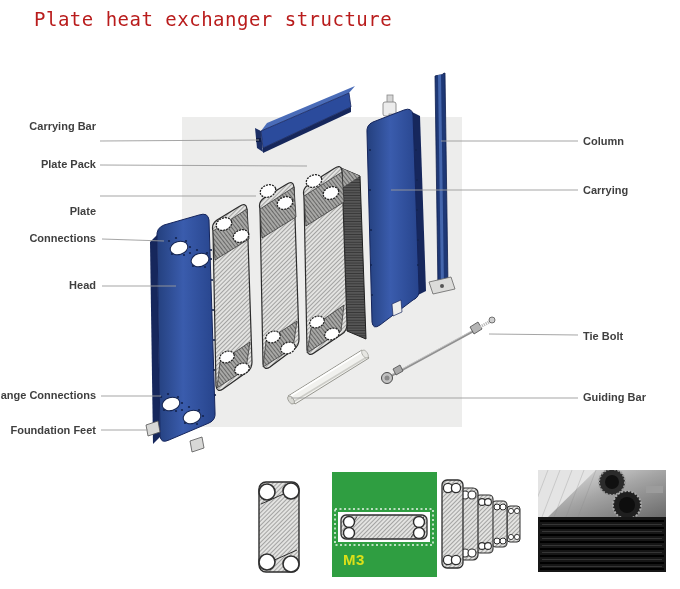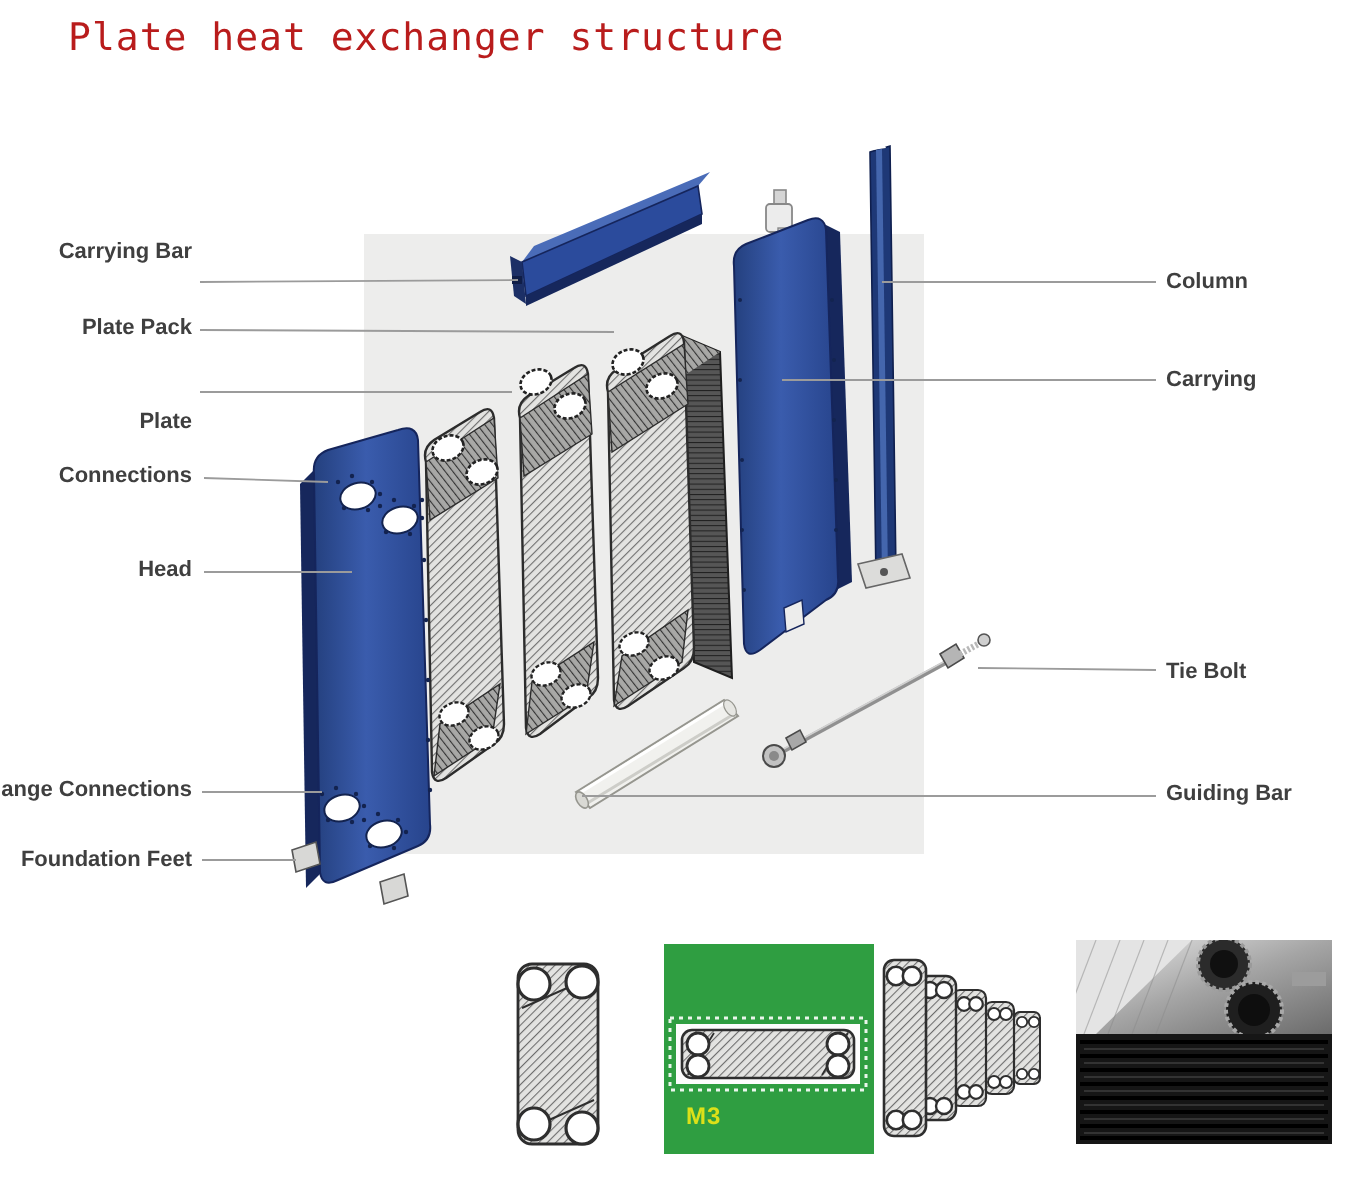--- a/index.html
+++ b/index.html
@@ -16,21 +16,21 @@
   #diagram-svg{position:absolute;left:0;top:0;}
   .part-label{
     position:absolute;font-size:11px;font-weight:bold;color:var(--label-text,#404040);
     white-space:nowrap;line-height:14px;
   }
   .lbl-left{right:584px;text-align:right;}
   .lbl-right{left:583px;text-align:right;}
   .thumb{position:absolute;}
   #thumb-m3{background:var(--green-bg,#2f9e41);}
   #m3-badge{
-    position:absolute;left:11px;top:79px;font-size:12px;font-weight:bold;
+    position:absolute;left:11px;top:79px;font-size:15px;font-weight:bold;
     color:#dce019;letter-spacing:.5px;
   }
 </style>
 </head>
 <body>
 
 <div id="canvas">
 
   <div id="title">Plate heat exchanger structure</div>
 

